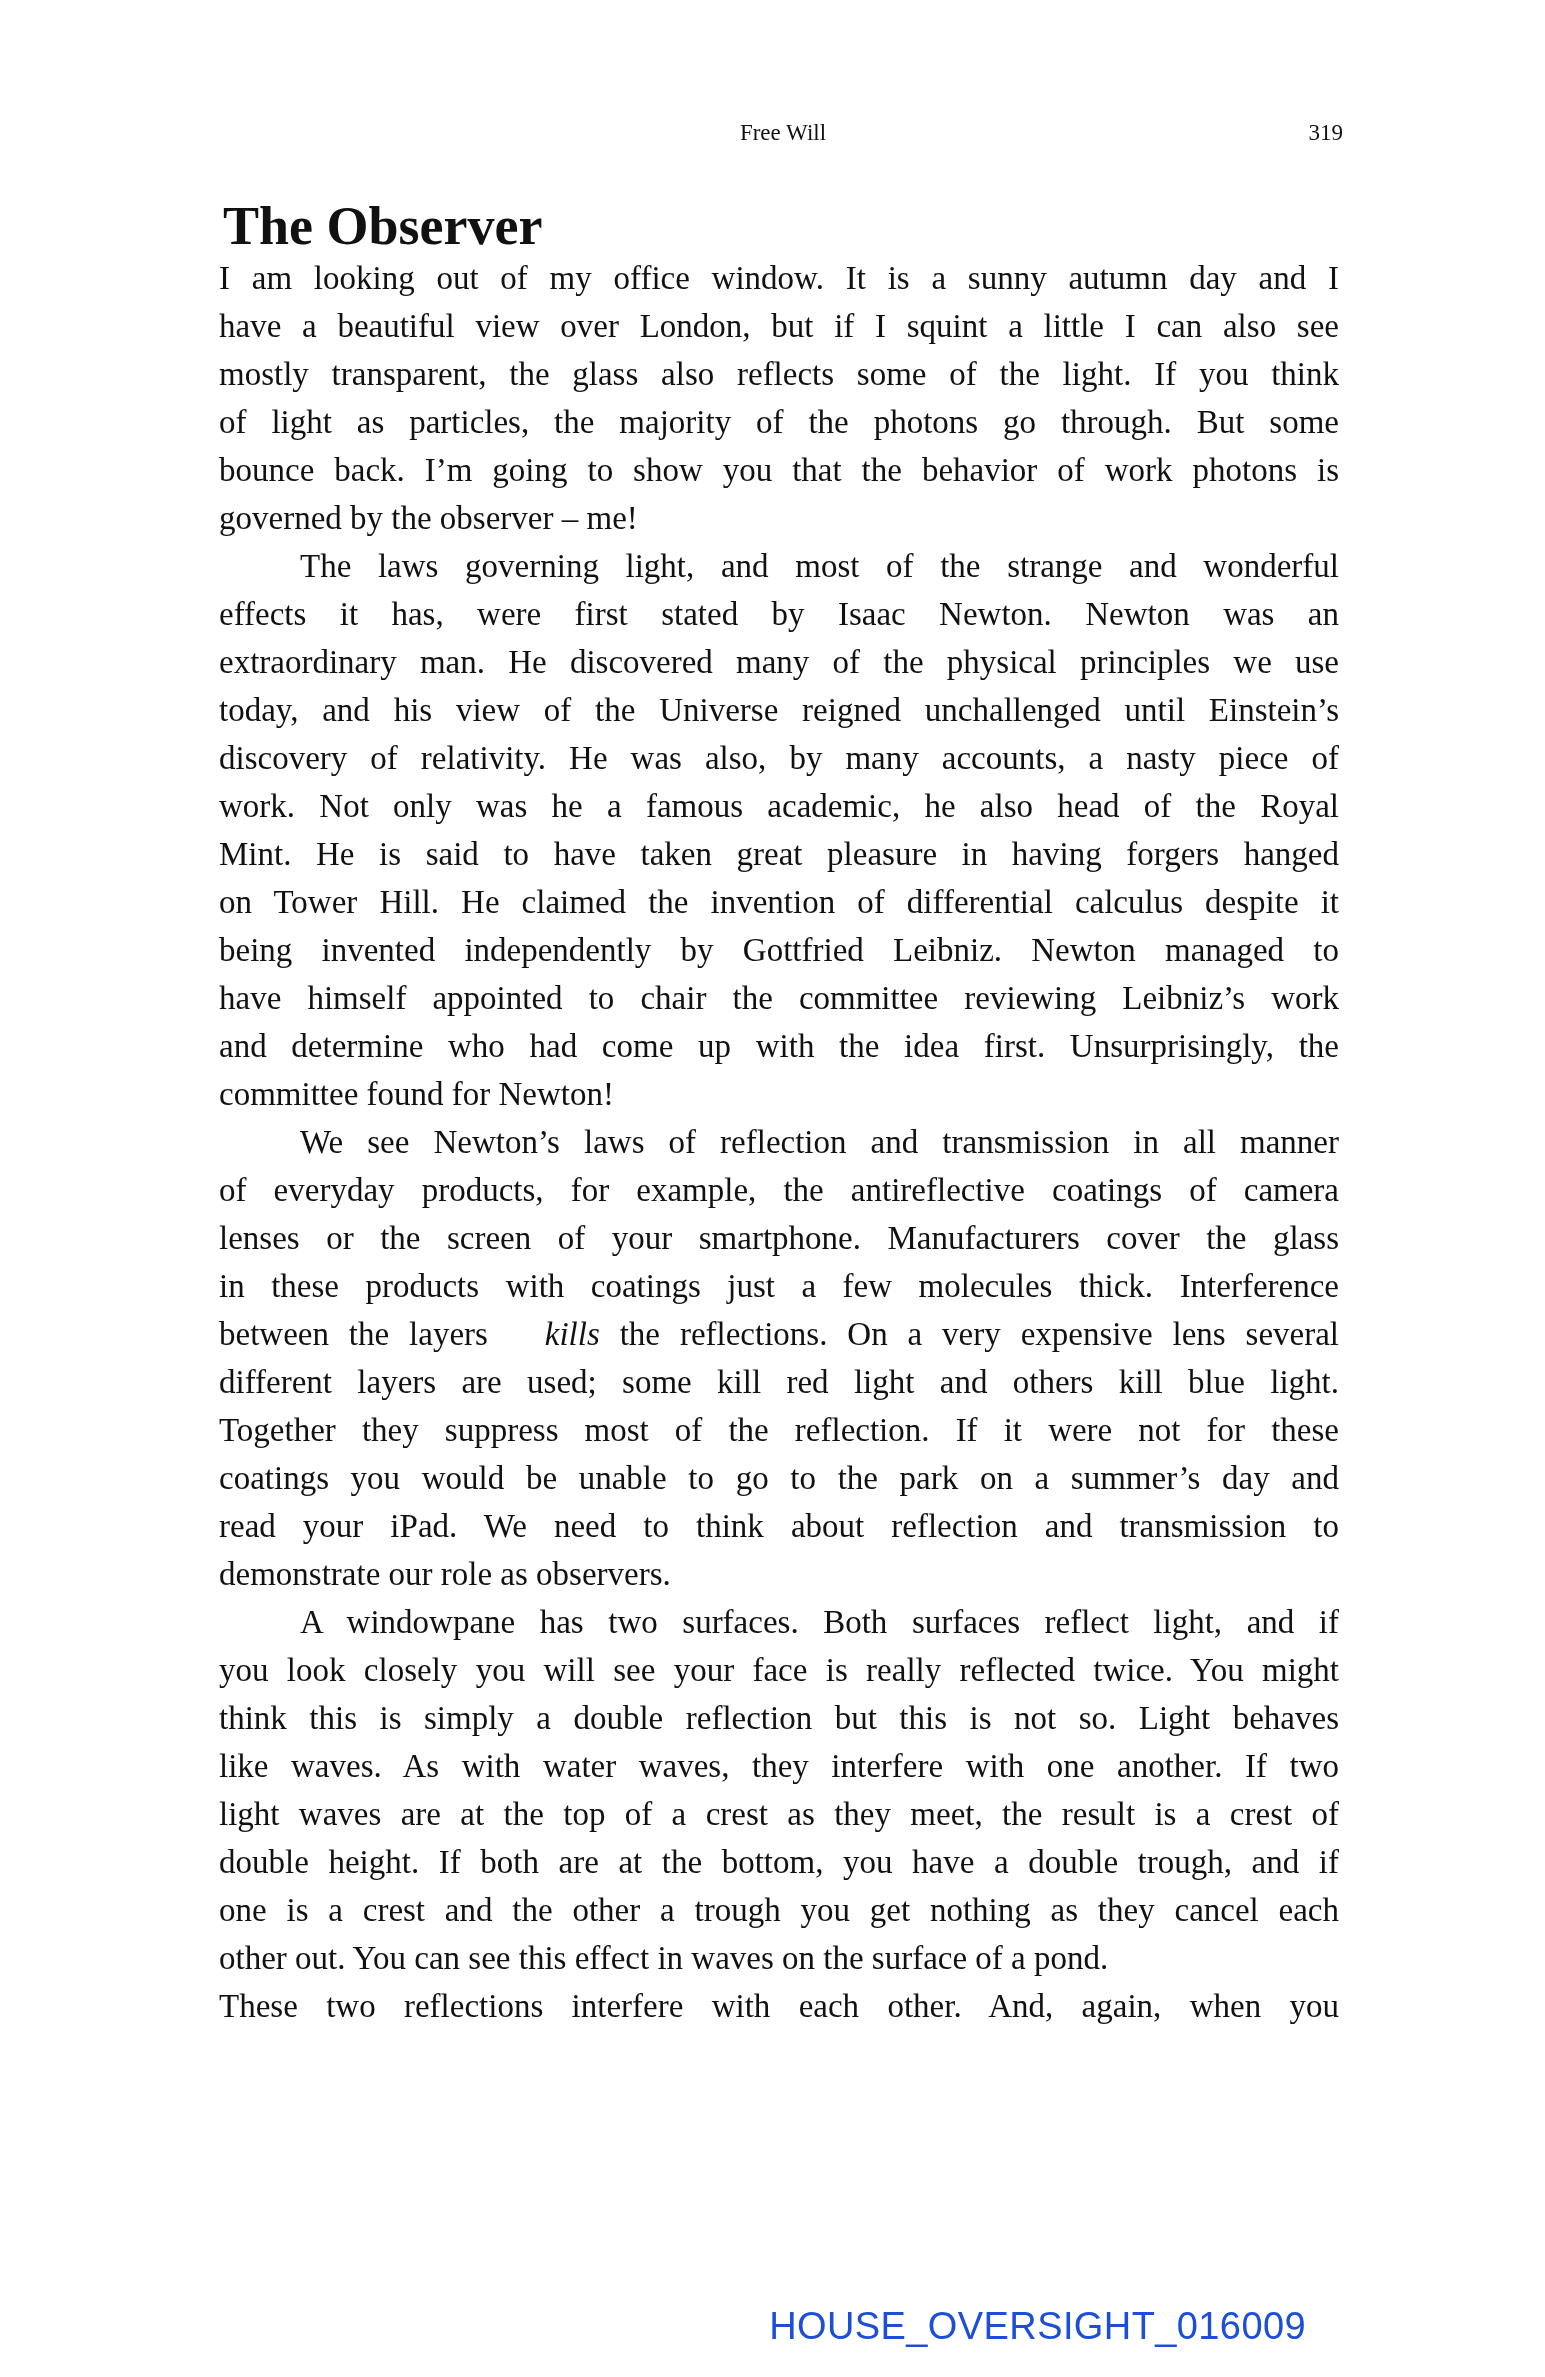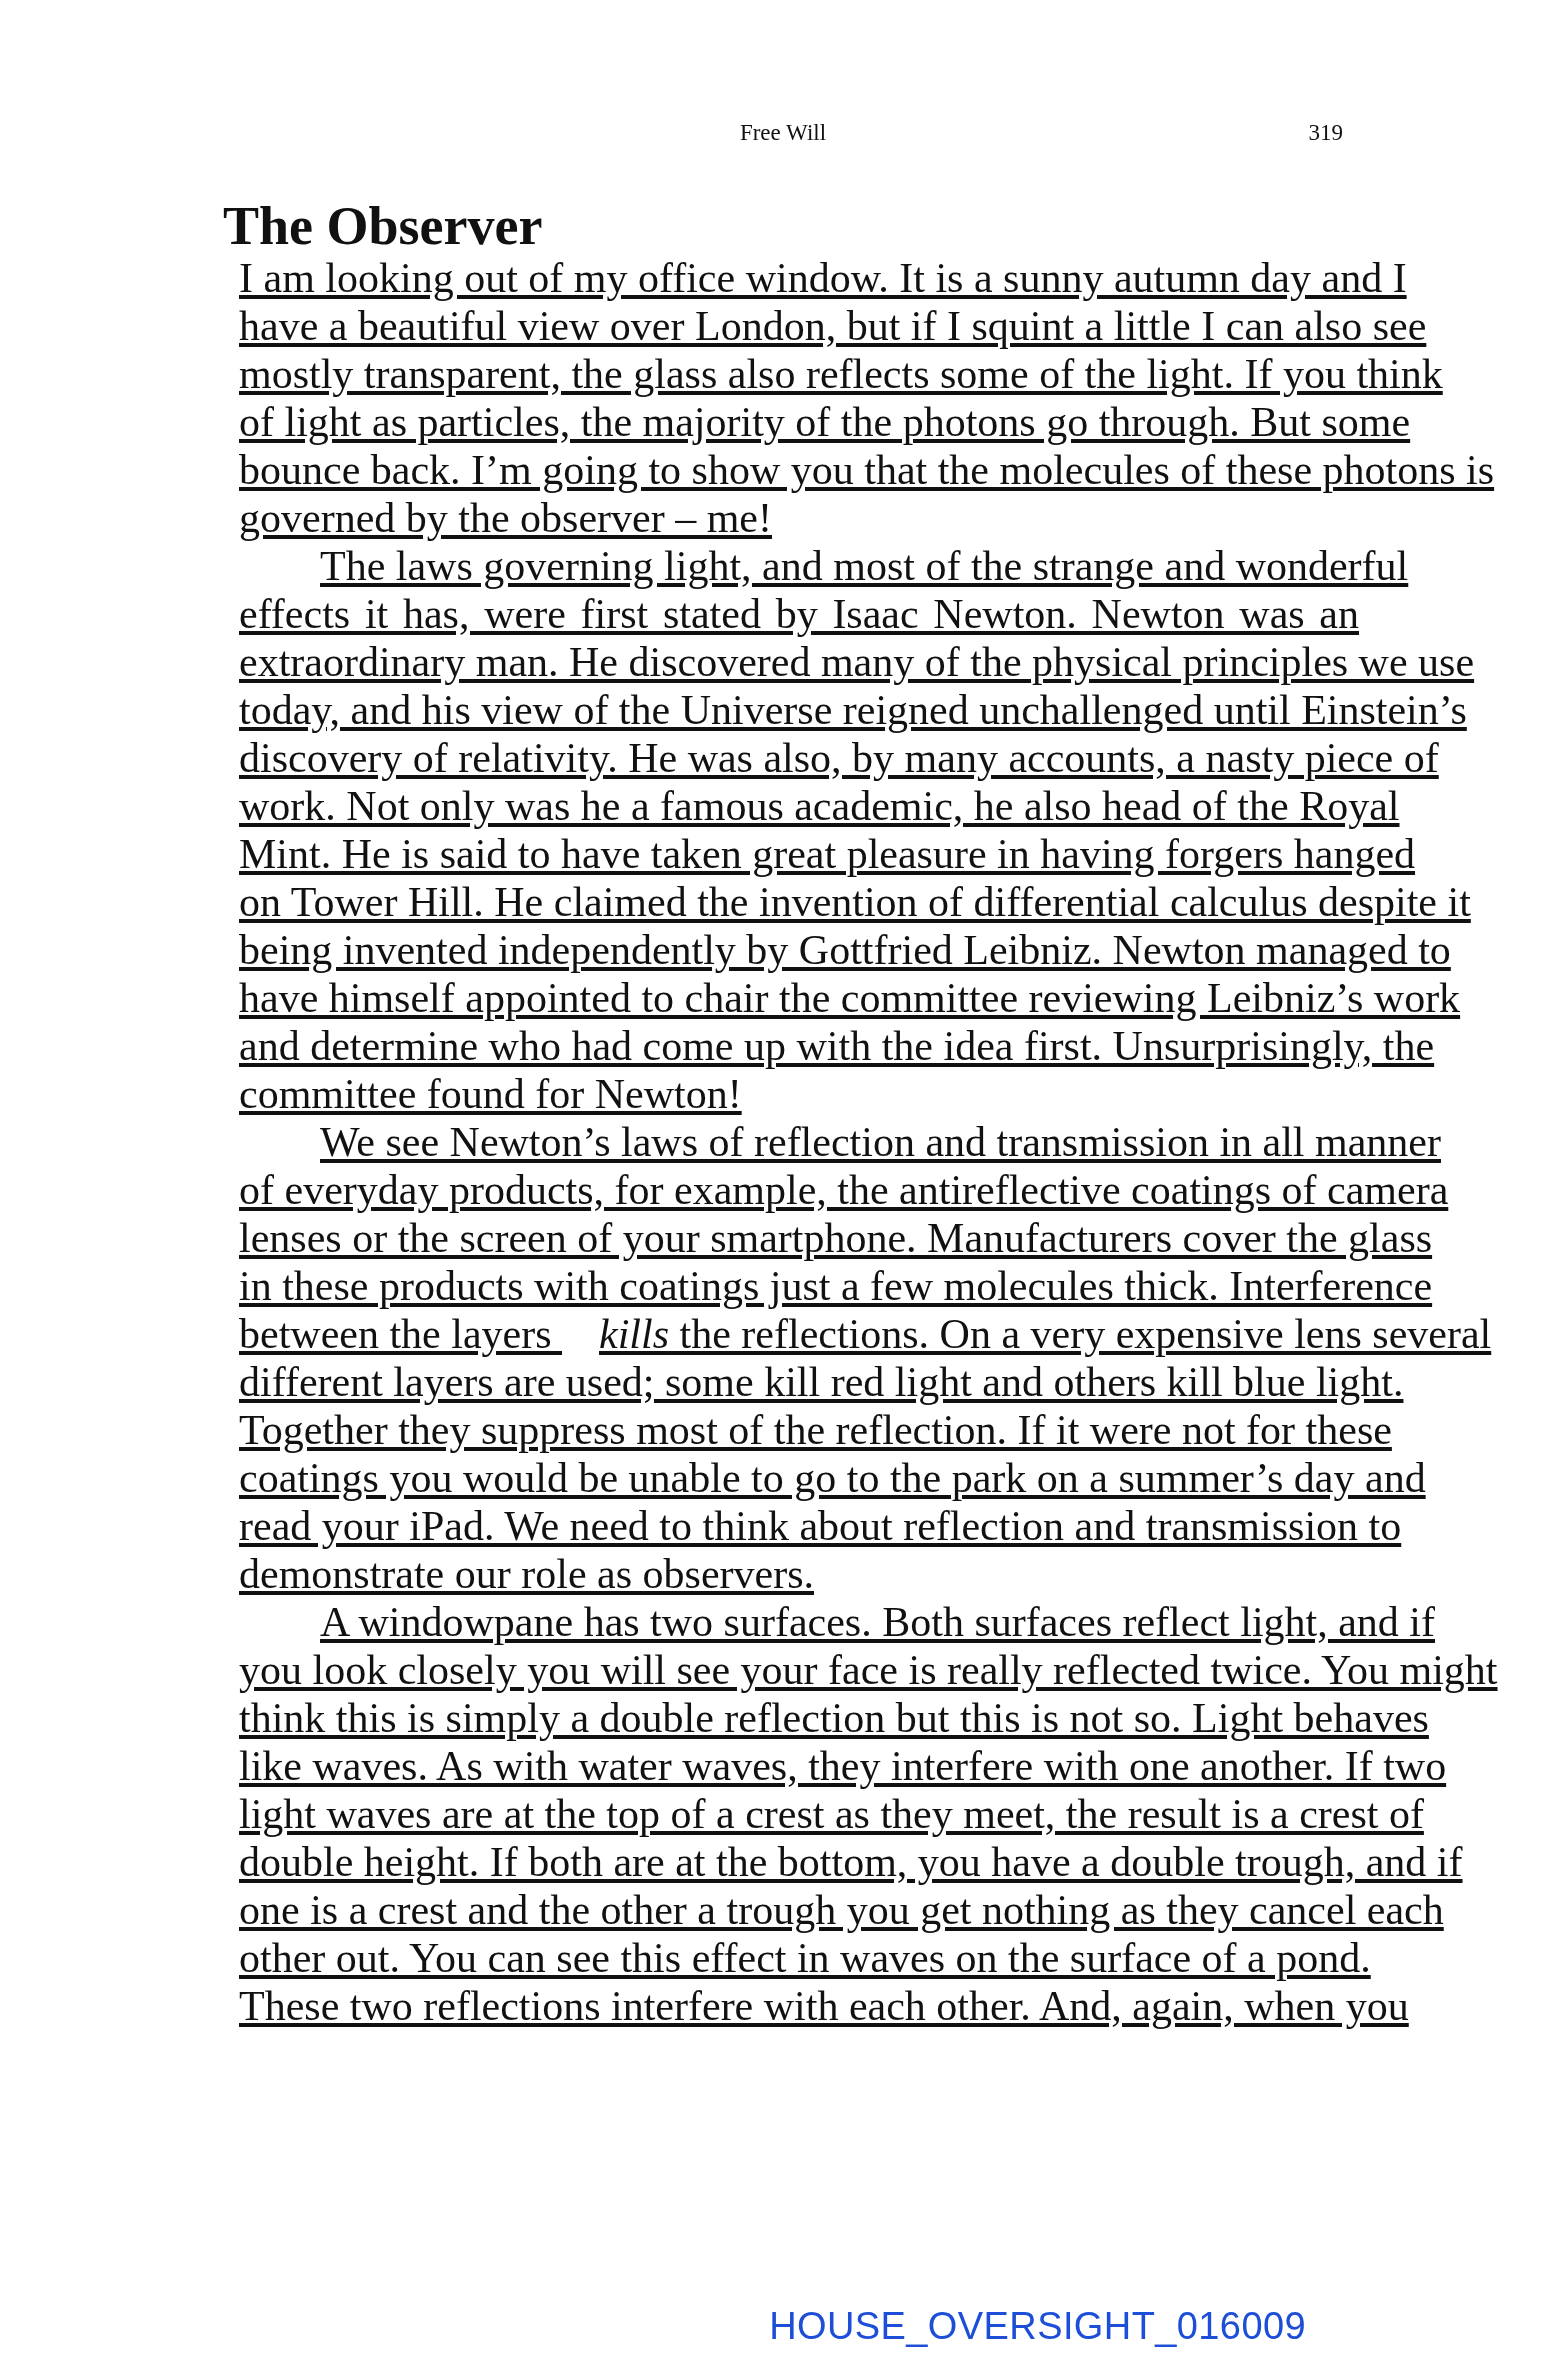--- a/index.html
+++ b/index.html
@@ -2,21 +2,21 @@
 <html style="font-size:13.7px"><head>
 <meta charset="utf-8">
 <style>
   html, body { margin: 0; padding: 0; background: #ffffff; }
   body { width: 1545px; height: 2377px; position: relative; overflow: hidden; }
   .page { position: absolute; left: 0; top: 0; width: 1330px; height: 2377px; color: #111; font-family: "Liberation Serif", "DejaVu Serif", serif; }
   .running-head { position: absolute; top: 120px; left: 223px; width: 1120px; height: 34px; font-size: 23px; }
   .running-title { position: absolute; left: 0; right: 0; text-align: center; top: 0; }
   .page-number { position: absolute; right: 0; top: 0; }
   .section-title { position: absolute; left: 223px; top: 199px; font-size: 54px; font-weight: bold; margin: 0; line-height: 1; }
-  .body { position: absolute; left: 239px; top: 254px; width: 1120px; font-size: 42px; text-decoration: underline; }
+  .body { position: absolute; left: 219px; top: 254px; width: 1120px; font-size: 33px; }
   .line { height: 48px; line-height: 48px; white-space: nowrap; text-align: justify; text-align-last: justify; overflow: visible; }
   .line.last { text-align-last: left; }
   .line.indent { padding-left: 81px; }
   em { font-style: italic; margin-left: 37px; }
   .bates { position: absolute; right: 24px; top: 2305px; font-family: "Liberation Sans", "DejaVu Sans", sans-serif; font-size: 38px; color: #1d4ed8; letter-spacing: 0.4px; }
 </style>
 </head>
 <body>
 
 <div class="page">
@@ -27,21 +27,21 @@
 
   <h2 class="section-title">The Observer</h2>
 
   <div class="body">
 
     <div>
       <div class="line">I am looking out of my office window. It is a sunny autumn day and I</div>
       <div class="line">have a beautiful view over London, but if I squint a little I can also see</div>
       <div class="line">mostly transparent, the glass also reflects some of the light. If you think</div>
       <div class="line">of light as particles, the majority of the photons go through. But some</div>
-      <div class="line">bounce back. I’m going to show you that the molecules of these photons is</div>
+      <div class="line">bounce back. I’m going to show you that the behavior of work photons is</div>
       <div class="line last">governed by the observer – me!</div>
     </div>
 
     <div>
       <div class="line indent">The laws governing light, and most of the strange and wonderful</div>
       <div class="line">effects it has, were first stated by Isaac Newton. Newton was an</div>
       <div class="line">extraordinary man. He discovered many of the physical principles we use</div>
       <div class="line">today, and his view of the Universe reigned unchallenged until Einstein’s</div>
       <div class="line">discovery of relativity. He was also, by many accounts, a nasty piece of</div>
       <div class="line">work. Not only was he a famous academic, he also head of the Royal</div>

